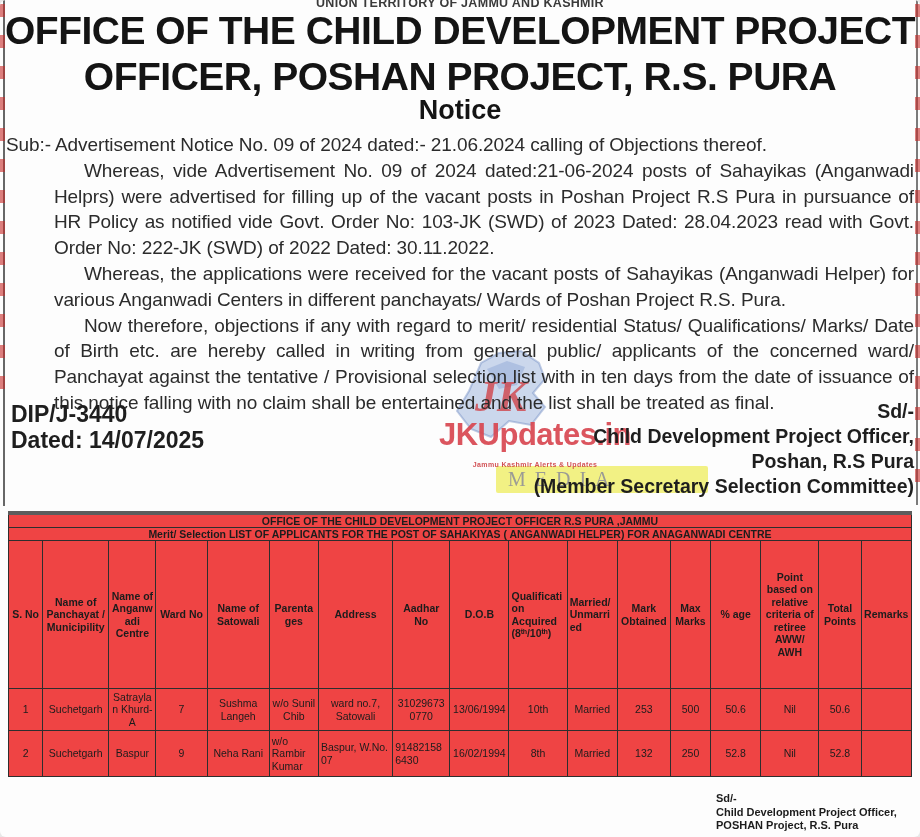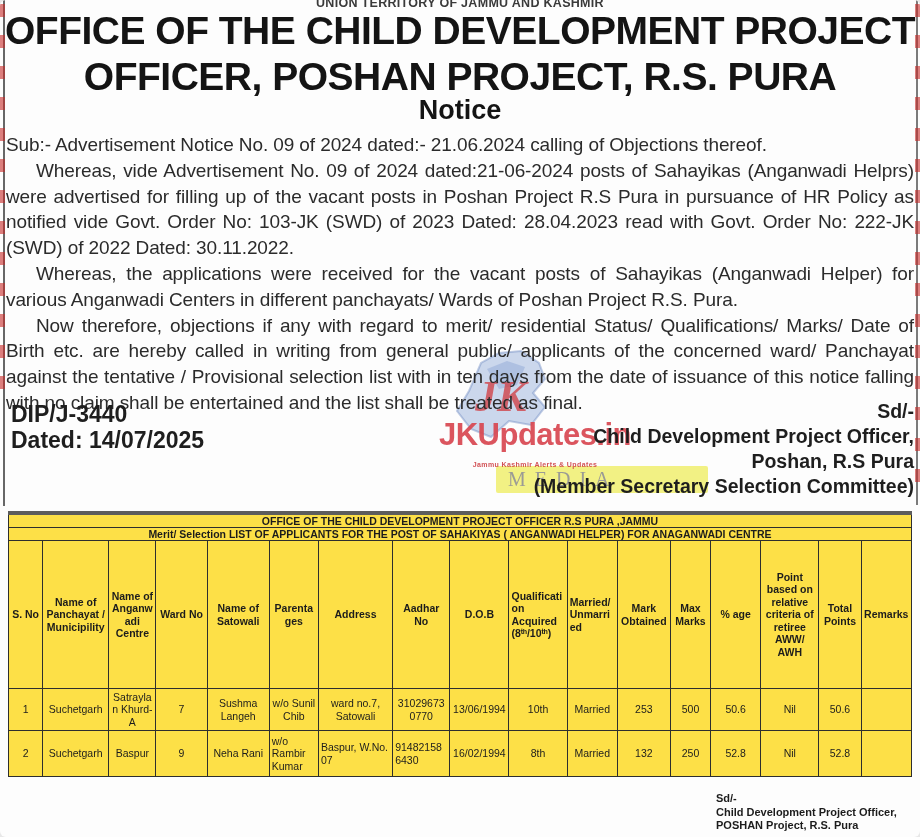--- a/index.html
+++ b/index.html
@@ -30,21 +30,21 @@
   }
   .notice-heading {
     position:absolute; top:95px; left:0; right:0; text-align:center;
     font-weight:bold; color:#141414; font-size:27px; z-index:2;
   }
   .notice-body {
     position:absolute; top:132px; left:6px; right:6px; z-index:2;
     font-size:19px; line-height:25.8px; color:#2b2b2b; text-align:justify; letter-spacing:-.1px;
   }
   .notice-body p { margin:0; }
-  .notice-body p.ind { text-indent:30px; }
+  .notice-body p.ind { text-indent:30px;margin-left:48px; }
 
   .ref-block { position:absolute; left:11px; top:401px; z-index:2; font-weight:bold; font-size:23px; line-height:26px; color:#1e1e1e; }
   .sig-block { position:absolute; right:6px; top:399px; z-index:2; font-weight:bold; font-size:19.5px; line-height:25px; color:#1e1e1e; text-align:right; }
 
   
   .wm-map { position:absolute; left:447px; top:349px; z-index:1; }
   .wm-brand {
     position:absolute; left:420px; top:417px; width:230px; text-align:center; z-index:1;
     font-size:31px; font-weight:bold; letter-spacing:-.5px; color:rgba(216,71,80,.92);
   }
@@ -58,21 +58,21 @@
   }
   .wm-media {
     position:absolute; left:508px; top:468px; z-index:1;
     font-family:"Liberation Serif", serif; font-size:20px; color:rgba(150,150,150,.95); letter-spacing:9px;
   }
 
   
   table.merit {
     position:absolute; left:8px; top:511px; width:904px; z-index:2;
     border-collapse:collapse; table-layout:fixed;
-    font-size:10.5px; color:#1c1c1c; background:#fde047;
+    font-size:10.5px; color:#1c1c1c; background:#ef4444;
     border:1px solid #2e2e2e; border-top:4px solid #5d5d5d;
   }
   table.merit td, table.merit th {
     border:1px solid #2e2e2e; padding:1px 2px;
     overflow-wrap:break-word; word-wrap:break-word;
   }
   tr.t-title td { font-weight:bold; text-align:center; height:12px; padding:0 2px; font-size:10.5px; }
   tr.col-head { height:148px; }
   tr.col-head th { font-weight:bold; vertical-align:middle; font-size:10.5px; line-height:12.5px; }
   tr.col-head th:nth-child(10), tr.col-head th:nth-child(11) { text-align:left; }

